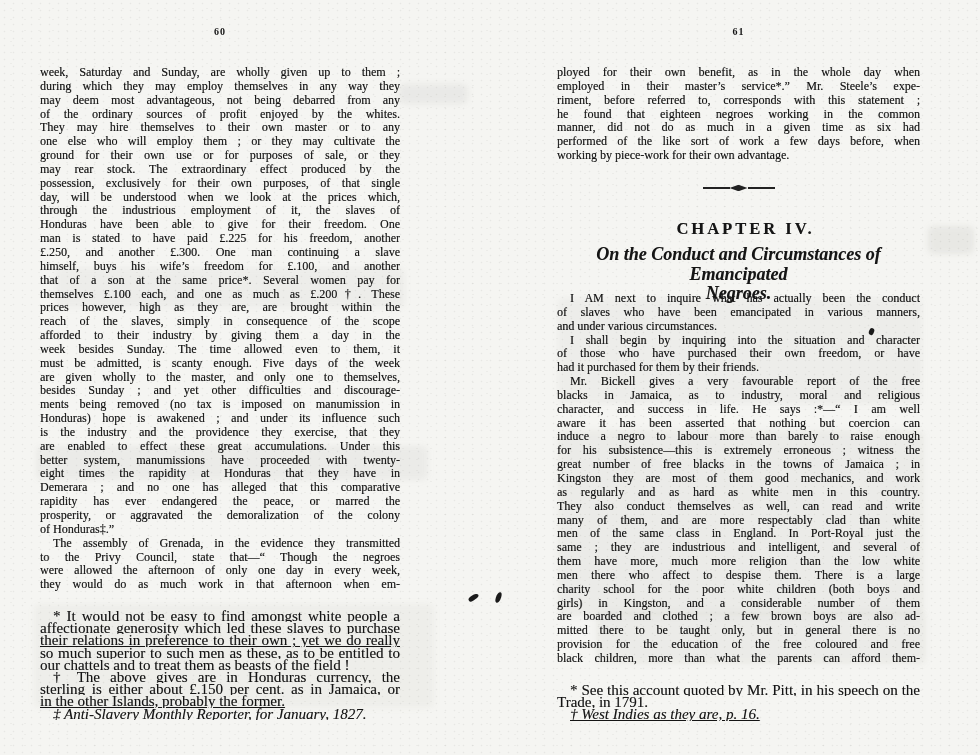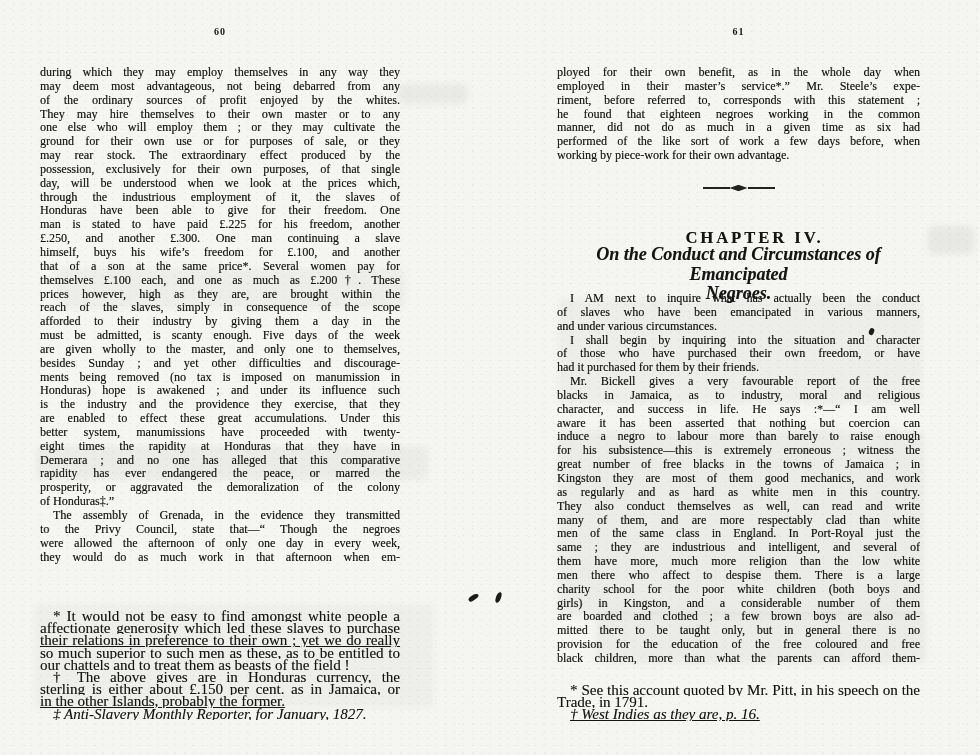--- a/index.html
+++ b/index.html
@@ -52,21 +52,21 @@
   .divider {
     position: absolute; top: 184px; left: 50%; transform: translateX(-50%);
     width: 72px; height: 8px; display: flex; align-items: center;
   }
   .divider .bar { flex: 1; height: 1.7px; background: #222; }
   .divider .diamond {
     width: 18px; height: 6.5px; background: #222;
     clip-path: polygon(0 50%, 50% 0, 100% 50%, 50% 100%);
   }
   .chapter {
-    position: absolute; top: 212px; left: 0; width: 100%; margin: 16px;
+    position: absolute; top: 212px; left: 0; width: 100%; margin: 7px;
     text-align: center; font-size: 16.5px; font-weight: bold; letter-spacing: 3px;
     text-shadow: 0.3px 0.3px 0 rgba(15,15,15,0.45);
   }
   .subtitle {
     position: absolute; top: 245px; left: 0; width: 100%;
     font-style: italic; font-weight: bold; font-size: 18px;
   }
   .subtitle .ln { line-height: 19.5px; text-align: center; text-align-last: center;
     text-shadow: 0.3px 0.3px 0 rgba(15,15,15,0.4); }
   .right .rbody     { position: absolute; top: 292px; left: 0; width: 100%; }
@@ -98,39 +98,41 @@
   <div class="smudge s3"></div>
   <div class="smudge s4"></div>
   <div class="smudge s5"></div>
   <div class="smudge s6"></div>
   <div class="smudge s7"></div>
   <div class="smudge s8"></div>
 
   <section class="page left">
     <div class="pageno">60</div>
     <div class="main">
+        <div class="ln">week, Saturday and Sunday, are wholly given up to them ;</div>
         <div class="ln">during which they may employ themselves in any way they</div>
         <div class="ln">may deem most advantageous, not being debarred from any</div>
         <div class="ln">of the ordinary sources of profit enjoyed by the whites.</div>
         <div class="ln">They may hire themselves to their own master or to any</div>
         <div class="ln">one else who will employ them ; or they may cultivate the</div>
         <div class="ln">ground for their own use or for purposes of sale, or they</div>
         <div class="ln">may rear stock. The extraordinary effect produced by the</div>
         <div class="ln">possession, exclusively for their own purposes, of that single</div>
         <div class="ln">day, will be understood when we look at the prices which,</div>
         <div class="ln">through the industrious employment of it, the slaves of</div>
         <div class="ln">Honduras have been able to give for their freedom. One</div>
         <div class="ln">man is stated to have paid £.225 for his freedom, another</div>
         <div class="ln">£.250, and another £.300. One man continuing a slave</div>
         <div class="ln">himself, buys his wife’s freedom for £.100, and another</div>
         <div class="ln">that of a son at the same price*. Several women pay for</div>
         <div class="ln">themselves £.100 each, and one as much as £.200†. These</div>
         <div class="ln">prices however, high as they are, are brought within the</div>
         <div class="ln">reach of the slaves, simply in consequence of the scope</div>
         <div class="ln">afforded to their industry by giving them a day in the</div>
+        <div class="ln">week besides Sunday. The time allowed even to them, it</div>
         <div class="ln">must be admitted, is scanty enough. Five days of the week</div>
         <div class="ln">are given wholly to the master, and only one to themselves,</div>
         <div class="ln">besides Sunday ; and yet other difficulties and discourage-</div>
         <div class="ln">ments being removed (no tax is imposed on manumission in</div>
         <div class="ln">Honduras) hope is awakened ; and under its influence such</div>
         <div class="ln">is the industry and the providence they exercise, that they</div>
         <div class="ln">are enabled to effect these great accumulations. Under this</div>
         <div class="ln">better system, manumissions have proceeded with twenty-</div>
         <div class="ln">eight times the rapidity at Honduras that they have in</div>
         <div class="ln">Demerara ; and no one has alleged that this comparative</div>

